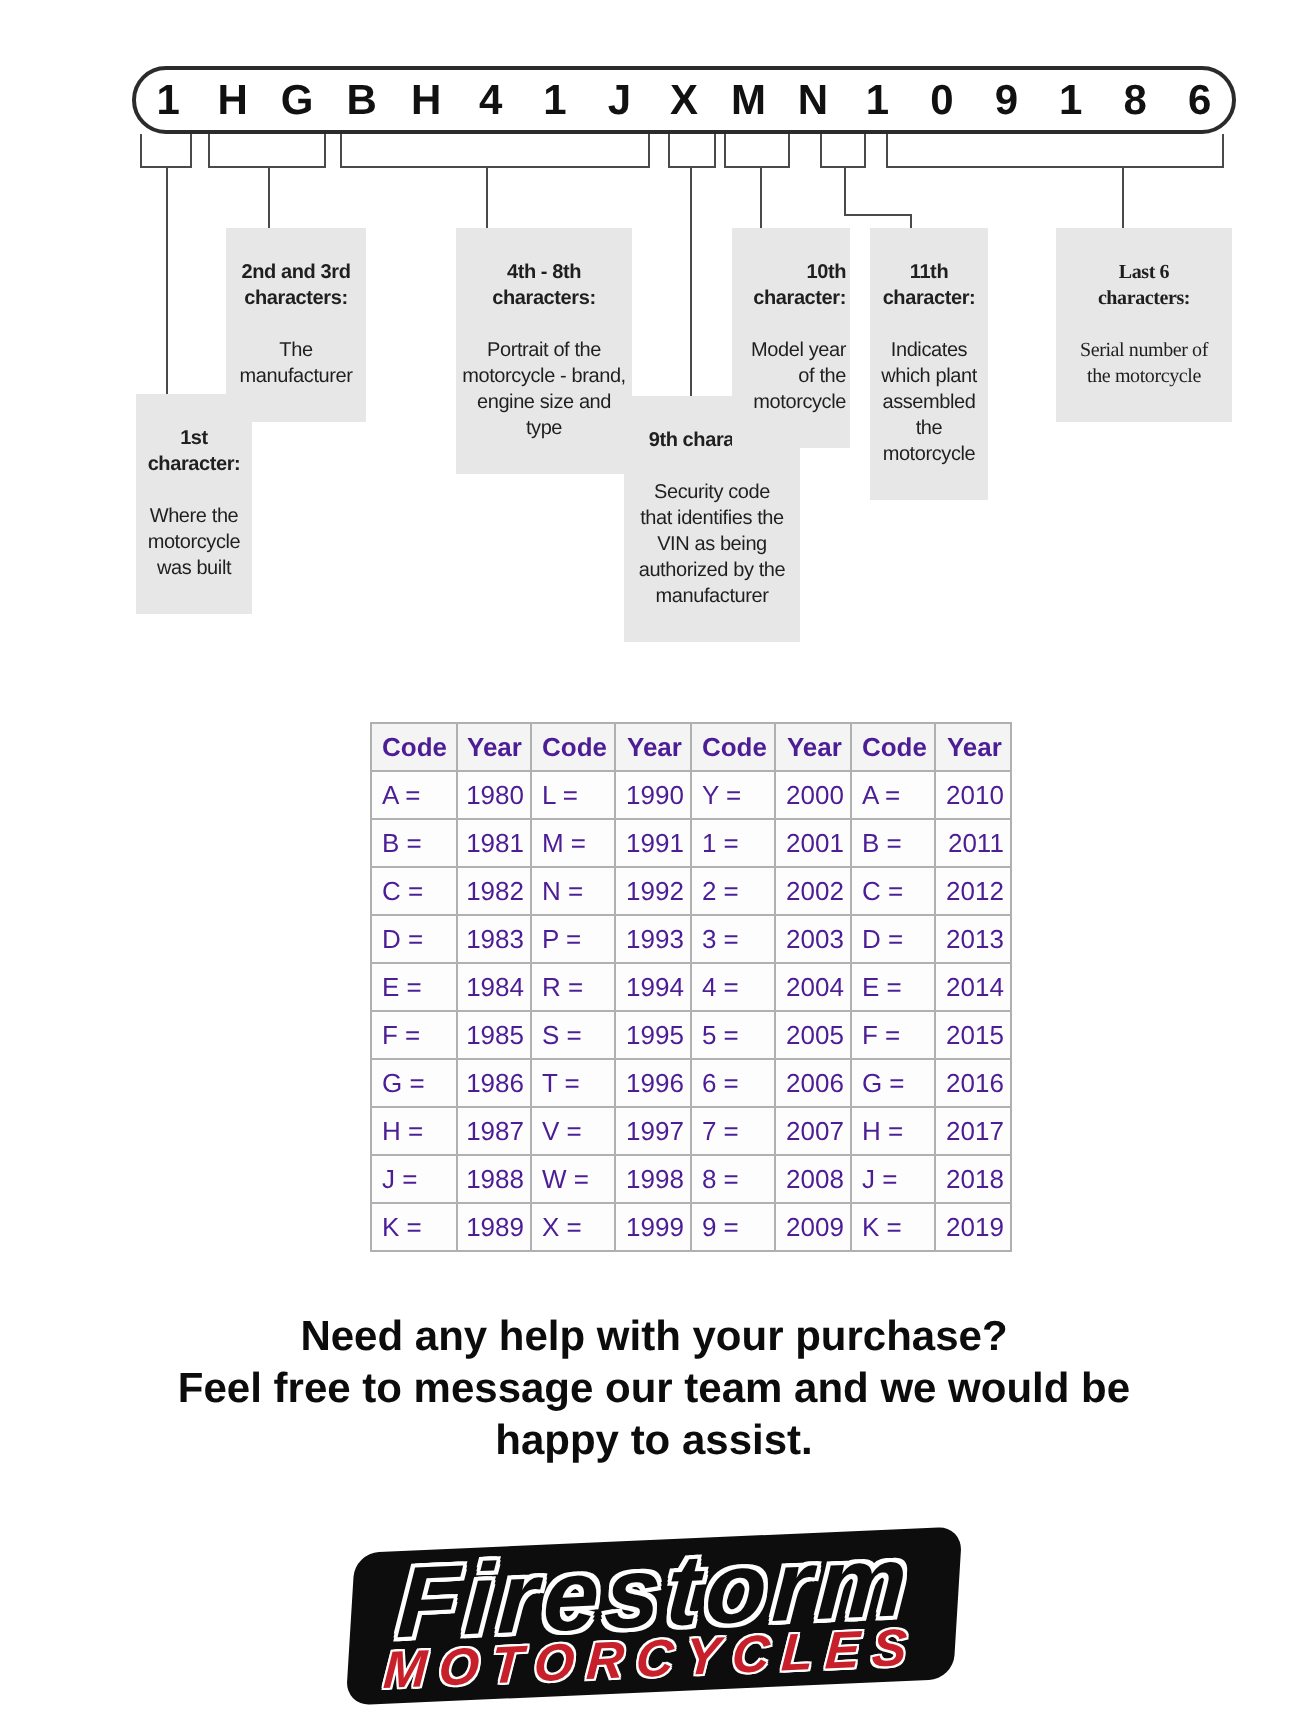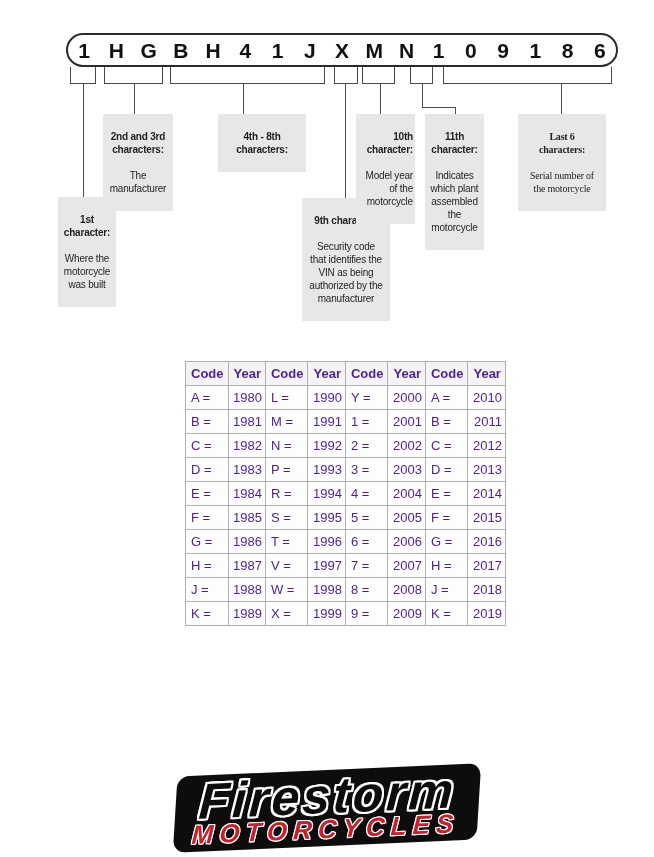--- a/index.html
+++ b/index.html
@@ -50,20 +50,21 @@
   .callout {
     position: absolute;
     background: #e7e7e7;
     text-align: center;
     font-size: 10px;
     line-height: 13px;
     letter-spacing: -0.2px;
     padding: 3px 2px;
     color: #1f1f1f;
     white-space: pre-line;
+    margin-left: 10px;
   }
   .callout .co-head { font-weight: bold; display: block; white-space: pre-line; }
   .callout .co-body { display: block; white-space: pre-line; }
 
   .source-line {
     position: absolute;
     left: 55px; top: 297px;
     font-size: 12px;
     color: #1f1f1f;
   }
@@ -199,20 +200,23 @@
   </div>
   <div class="callout" style="left:103px; top:114px; width:70px;">
     <span class="co-head">2nd and 3rd
 characters:</span>
     <span class="co-body">The
 manufacturer</span>
   </div>
   <div class="callout" style="left:218px; top:114px; width:88px;">
     <span class="co-head">4th - 8th
 characters:</span>
+    <span class="co-body">Portrait of the
+motorcycle - brand,
+engine size and type</span>
   </div>
   <div class="callout" style="left:302px; top:198px; width:88px;">
     <span class="co-head">9th character:</span>
     <span class="co-body">Security code
 that identifies the
 VIN as being
 authorized by the
 manufacturer</span>
   </div>
   <div class="callout" style="left:356px; top:114px; width:59px;text-align:right;">
@@ -349,20 +353,23 @@
           <td class="code-cell">X =</td>
           <td class="year-cell">1999</td>
           <td class="code-cell">9 =</td>
           <td class="year-cell">2009</td>
           <td class="code-cell">K =</td>
           <td class="year-cell">2019</td>
         </tr>
       </tbody>
     </table>
 
+  <div class="help-text">Need any help with your purchase?
+Feel free to message our team and we would be
+happy to assist.</div>
 
   <div class="logo-wrap">
     <div class="logo-blob">
       <div class="logo-firestorm">Firestorm</div>
       <div class="logo-motorcycles" id="logoSecondary" style="color: rgb(200, 32, 42);">MOTORCYCLES</div>
     </div>
   </div>
 
 </div>
 

